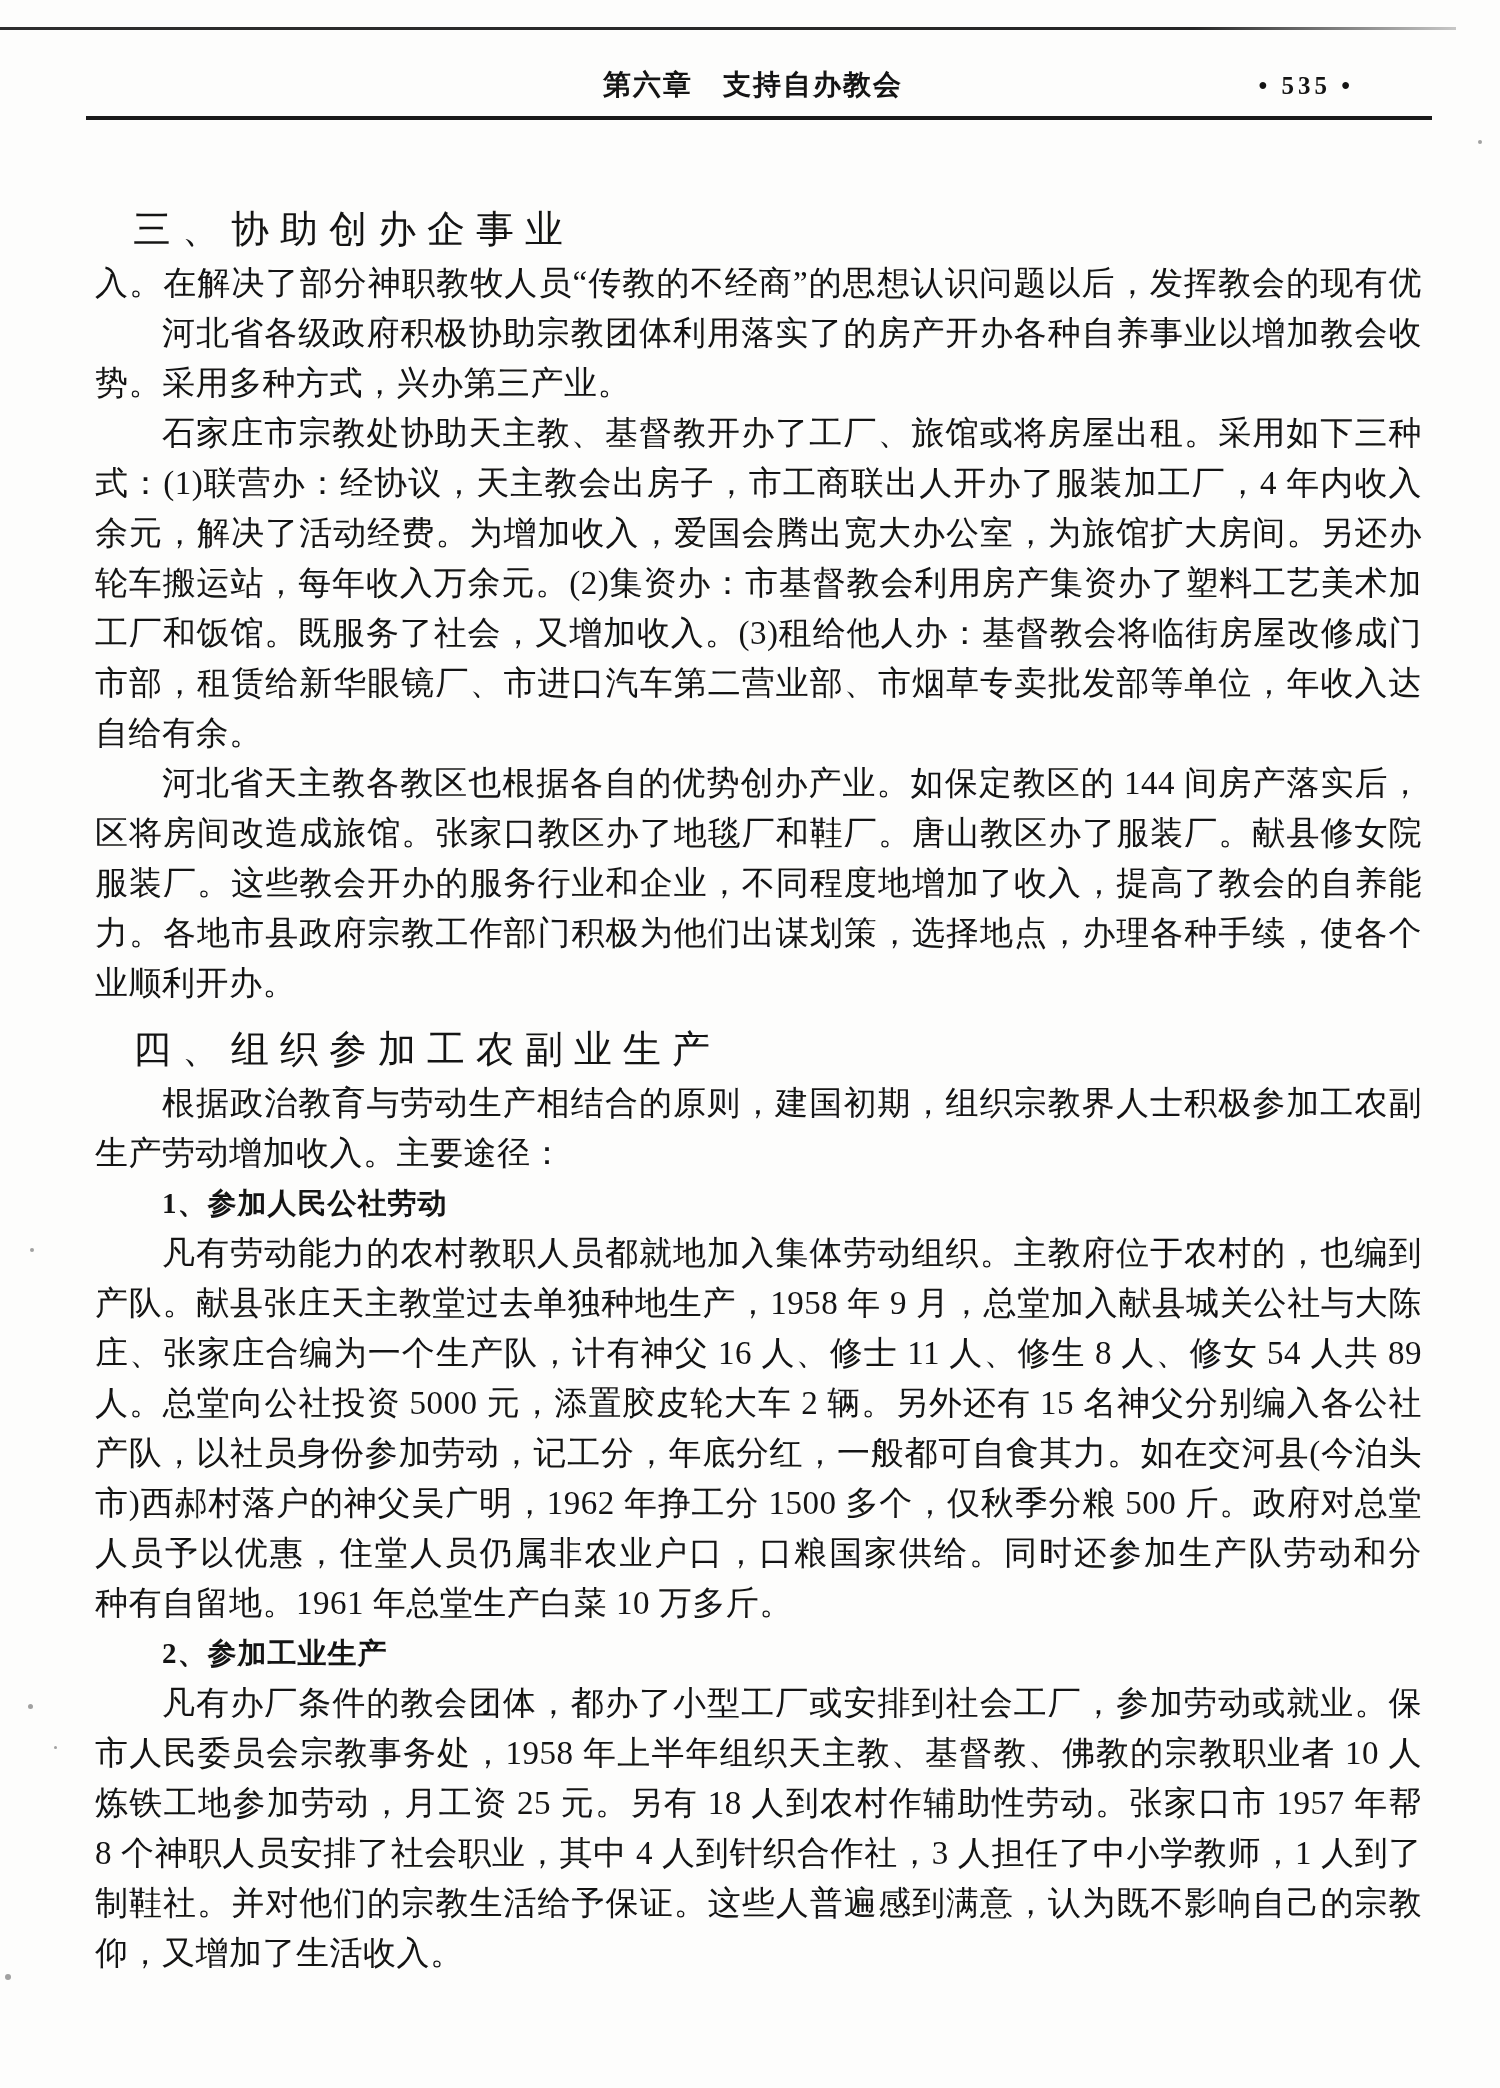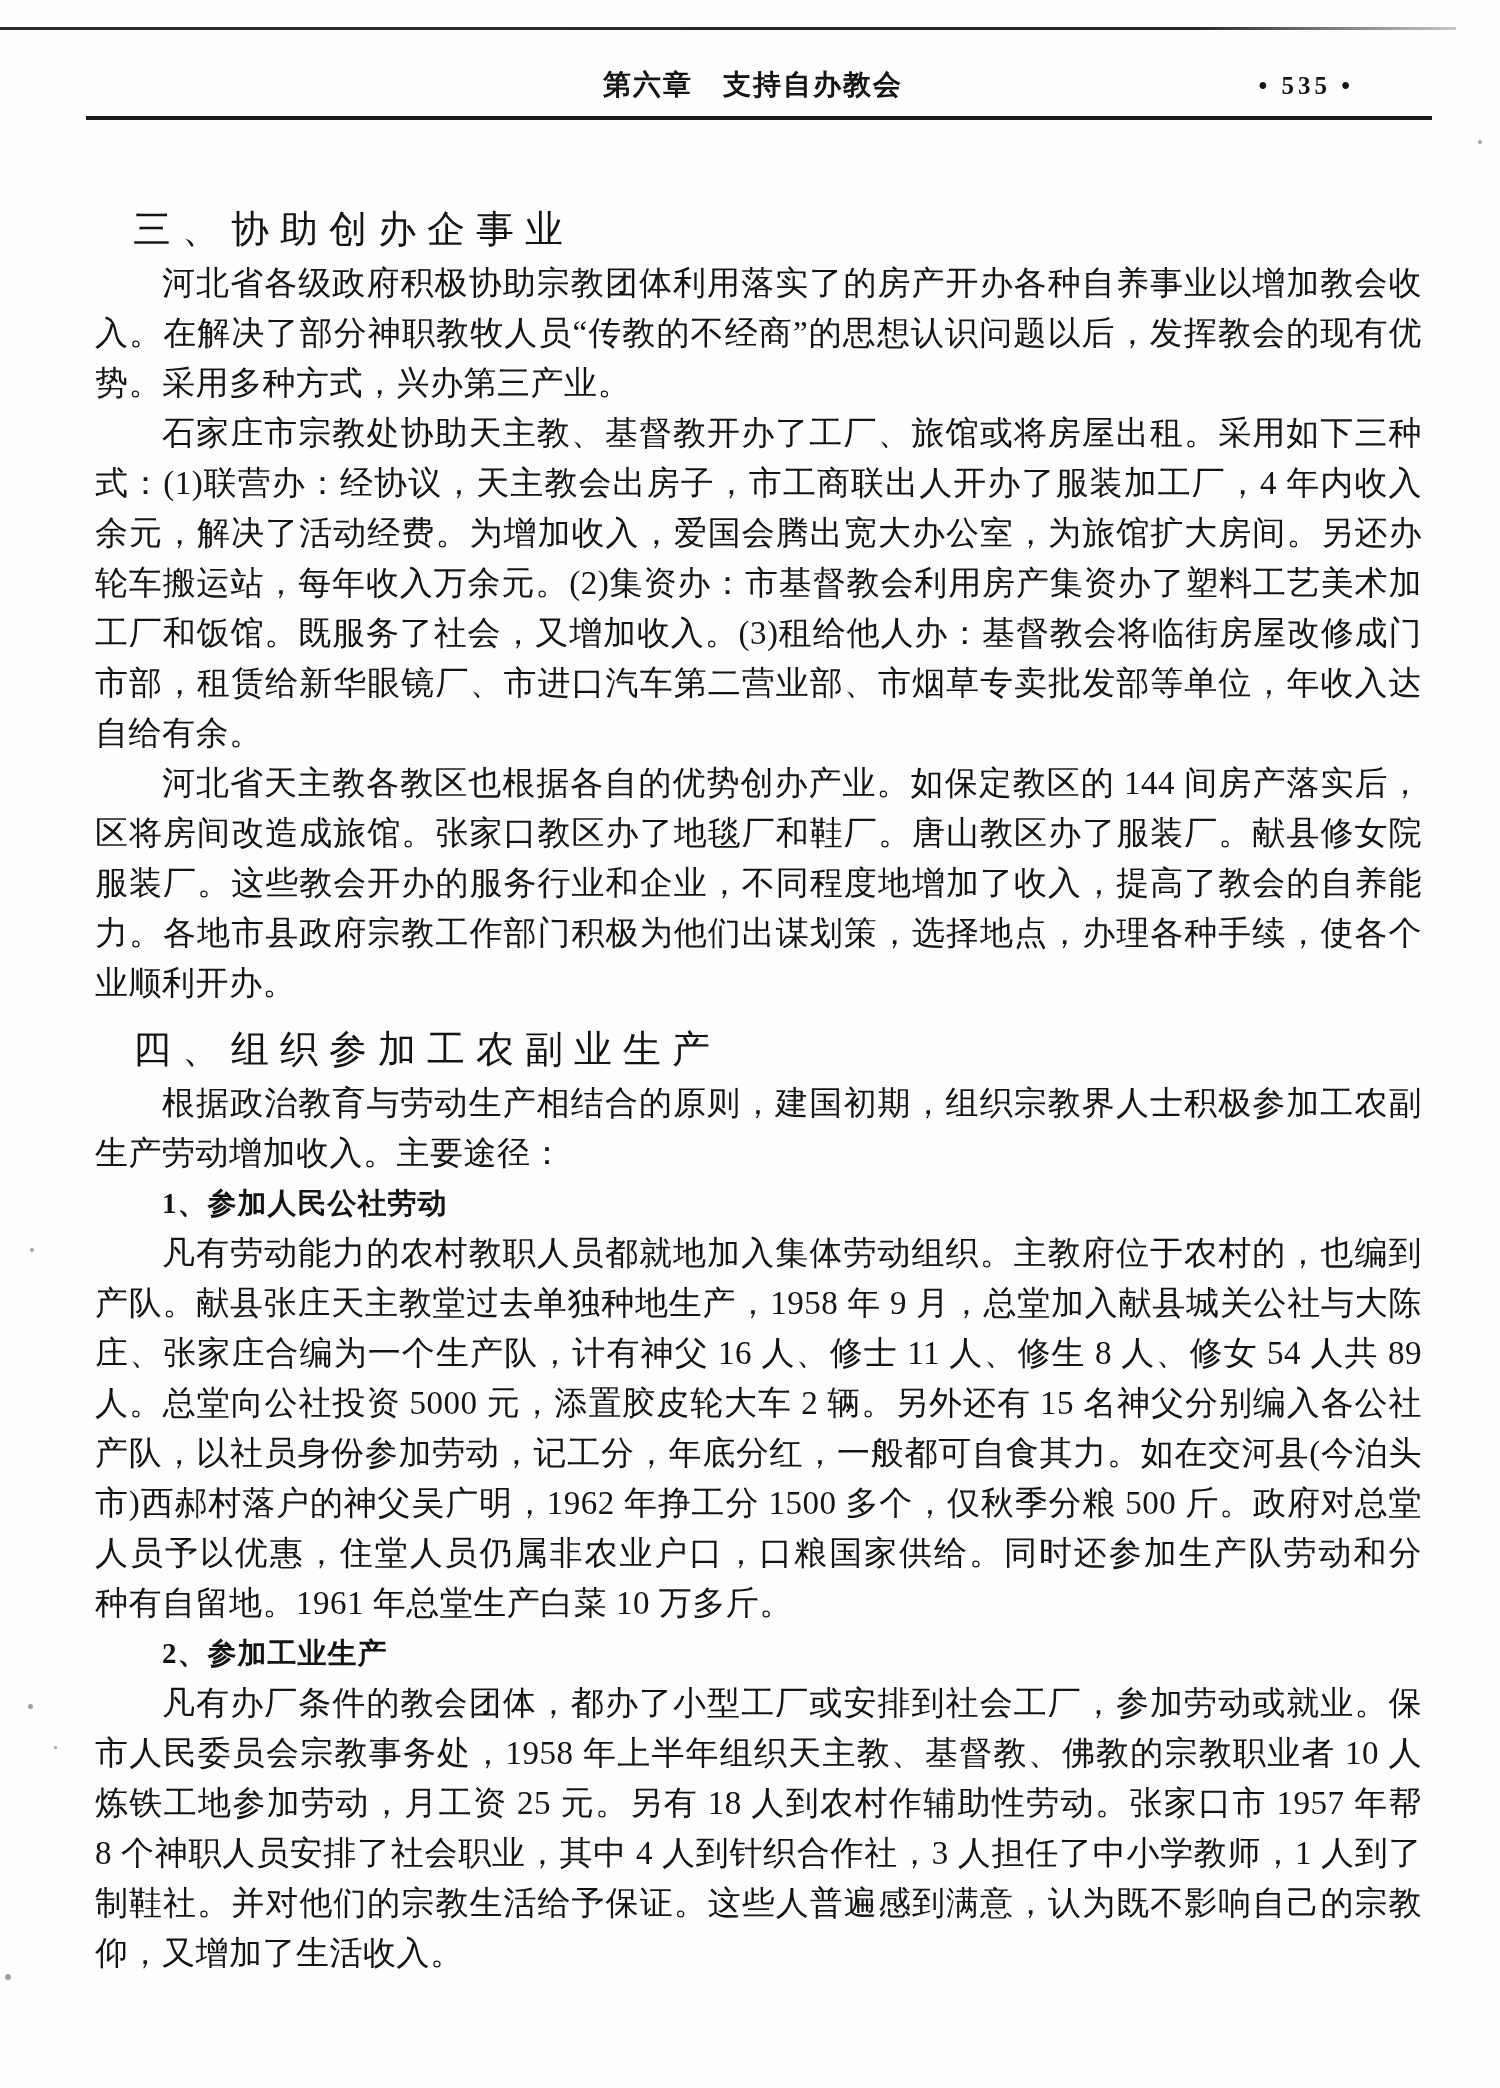--- a/index.html
+++ b/index.html
@@ -67,22 +67,22 @@
   <div class="running-header">
     <div class="chapter-title">第六章　支持自办教会</div>
     <div class="page-number">• 535 •</div>
   </div>
 
   <div class="header-rule"></div>
 
   <div class="content">
       <div class="section-heading">三、协助创办企事业</div>
       <div>
+        <div class="line">入。在解决了部分神职教牧人员“传教的不经商”的思想认识问题以后，发挥教会的现有优</div>
         <div class="line first">河北省各级政府积极协助宗教团体利用落实了的房产开办各种自养事业以增加教会收</div>
-        <div class="line">入。在解决了部分神职教牧人员“传教的不经商”的思想认识问题以后，发挥教会的现有优</div>
         <div class="line last">势。采用多种方式，兴办第三产业。</div>
       </div>
       <div>
         <div class="line first">石家庄市宗教处协助天主教、基督教开办了工厂、旅馆或将房屋出租。采用如下三种方</div>
         <div class="line">式：(1)联营办：经协议，天主教会出房子，市工商联出人开办了服装加工厂，4 年内收入万</div>
         <div class="line">余元，解决了活动经费。为增加收入，爱国会腾出宽大办公室，为旅馆扩大房间。另还办三</div>
         <div class="line">轮车搬运站，每年收入万余元。(2)集资办：市基督教会利用房产集资办了塑料工艺美术加</div>
         <div class="line">工厂和饭馆。既服务了社会，又增加收入。(3)租给他人办：基督教会将临街房屋改修成门</div>
         <div class="line">市部，租赁给新华眼镜厂、市进口汽车第二营业部、市烟草专卖批发部等单位，年收入达到</div>
         <div class="line last">自给有余。</div>

